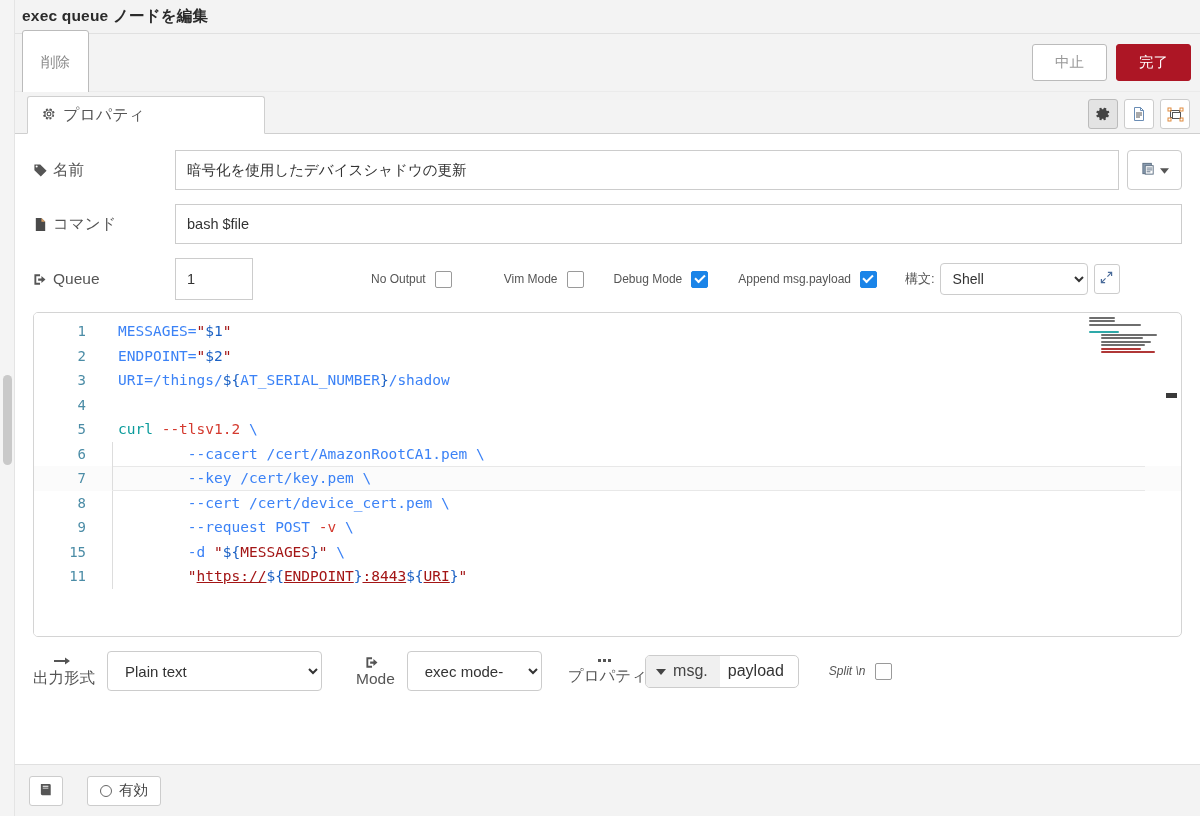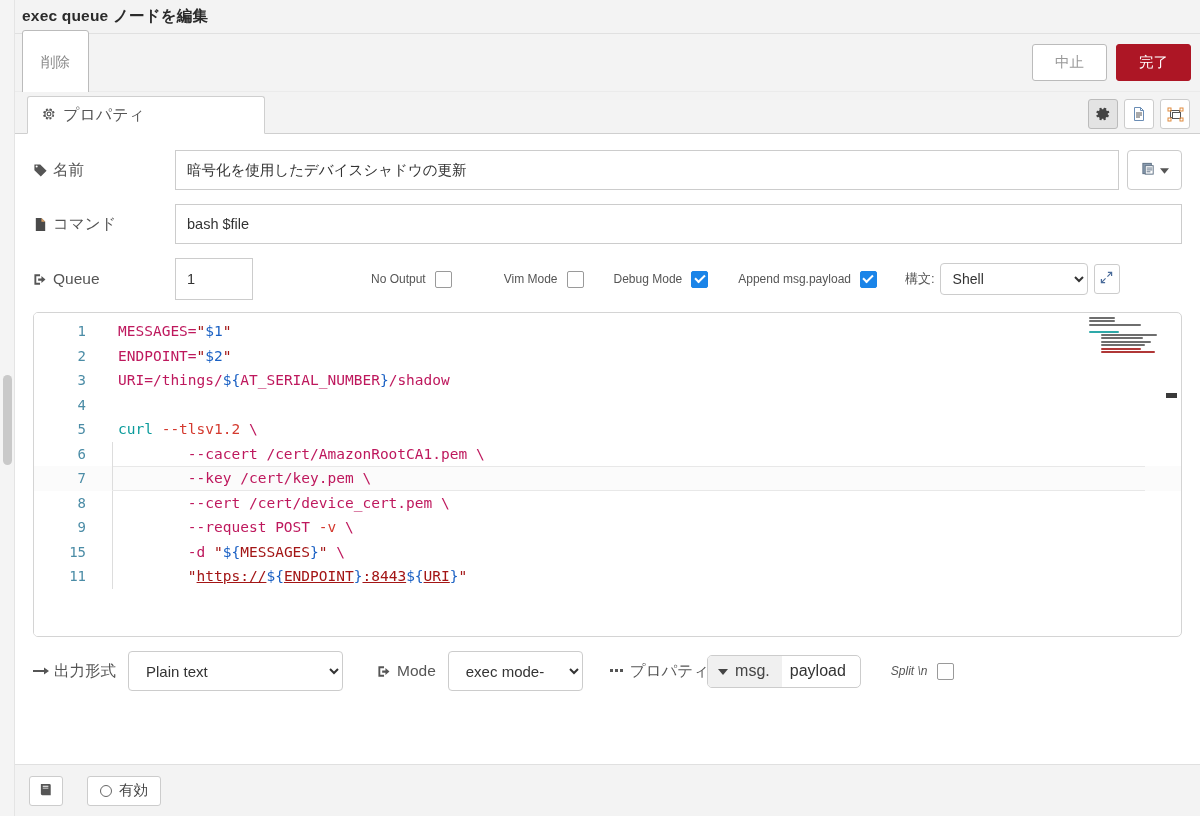--- a/index.html
+++ b/index.html
@@ -213,21 +213,21 @@
   .ln {
     width: 62px; flex: none; text-align: right;
     color: #4b8ca6; padding-right: 10px;
     font-size: 14px;
   }
   .code-text { white-space: pre; padding-left: 22px; position: relative; }
   .indent-guide {
     position: absolute; left: 78px; top: 0; bottom: 0;
     width: 1px; background: #ddd;
   }
-  .tok-plain   { color: #be185d; }
+  .tok-plain   { color: #3b82f6; }
   .tok-str     { color: #a31515; }
   .tok-var     { color: #1b61c4; }
   .tok-fn      { color: #0a9b9b; }
   .tok-flag    { color: #d43a2f; }
   .tok-link    { color: #a31515; text-decoration: underline; }
   #minimap {
     position: absolute; right: 30px; top: 4px;
     width: 62px; height: 40px;
     opacity: .85;
   }
@@ -238,21 +238,21 @@
   #editor-scroll-thumb {
     position: absolute; right: 0; top: 80px;
     width: 11px; height: 5px; background: #3a3a3a;
   }
 
   
   #bottom-controls {
     display: flex; align-items: center;
     padding: 14px 18px 0 18px;
   }
-  #bottom-controls .form-label { width: auto; margin-right: 12px; }
+  #bottom-controls .form-label { width: auto; margin-right: 12px; flex-direction: column; }
   #output-format-select {
     width: 215px; height: 40px; font-size: 15px; padding-left: 13px;
   }
   #mode-label { margin-left: 34px; margin-right: 12px; }
   #exec-mode-select {
     width: 135px; height: 40px; font-size: 15px; padding-left: 13px;
   }
   #property-label { margin-left: 26px; margin-right: 0; }
   #msg-payload-widget {
     display: flex; align-items: center;

